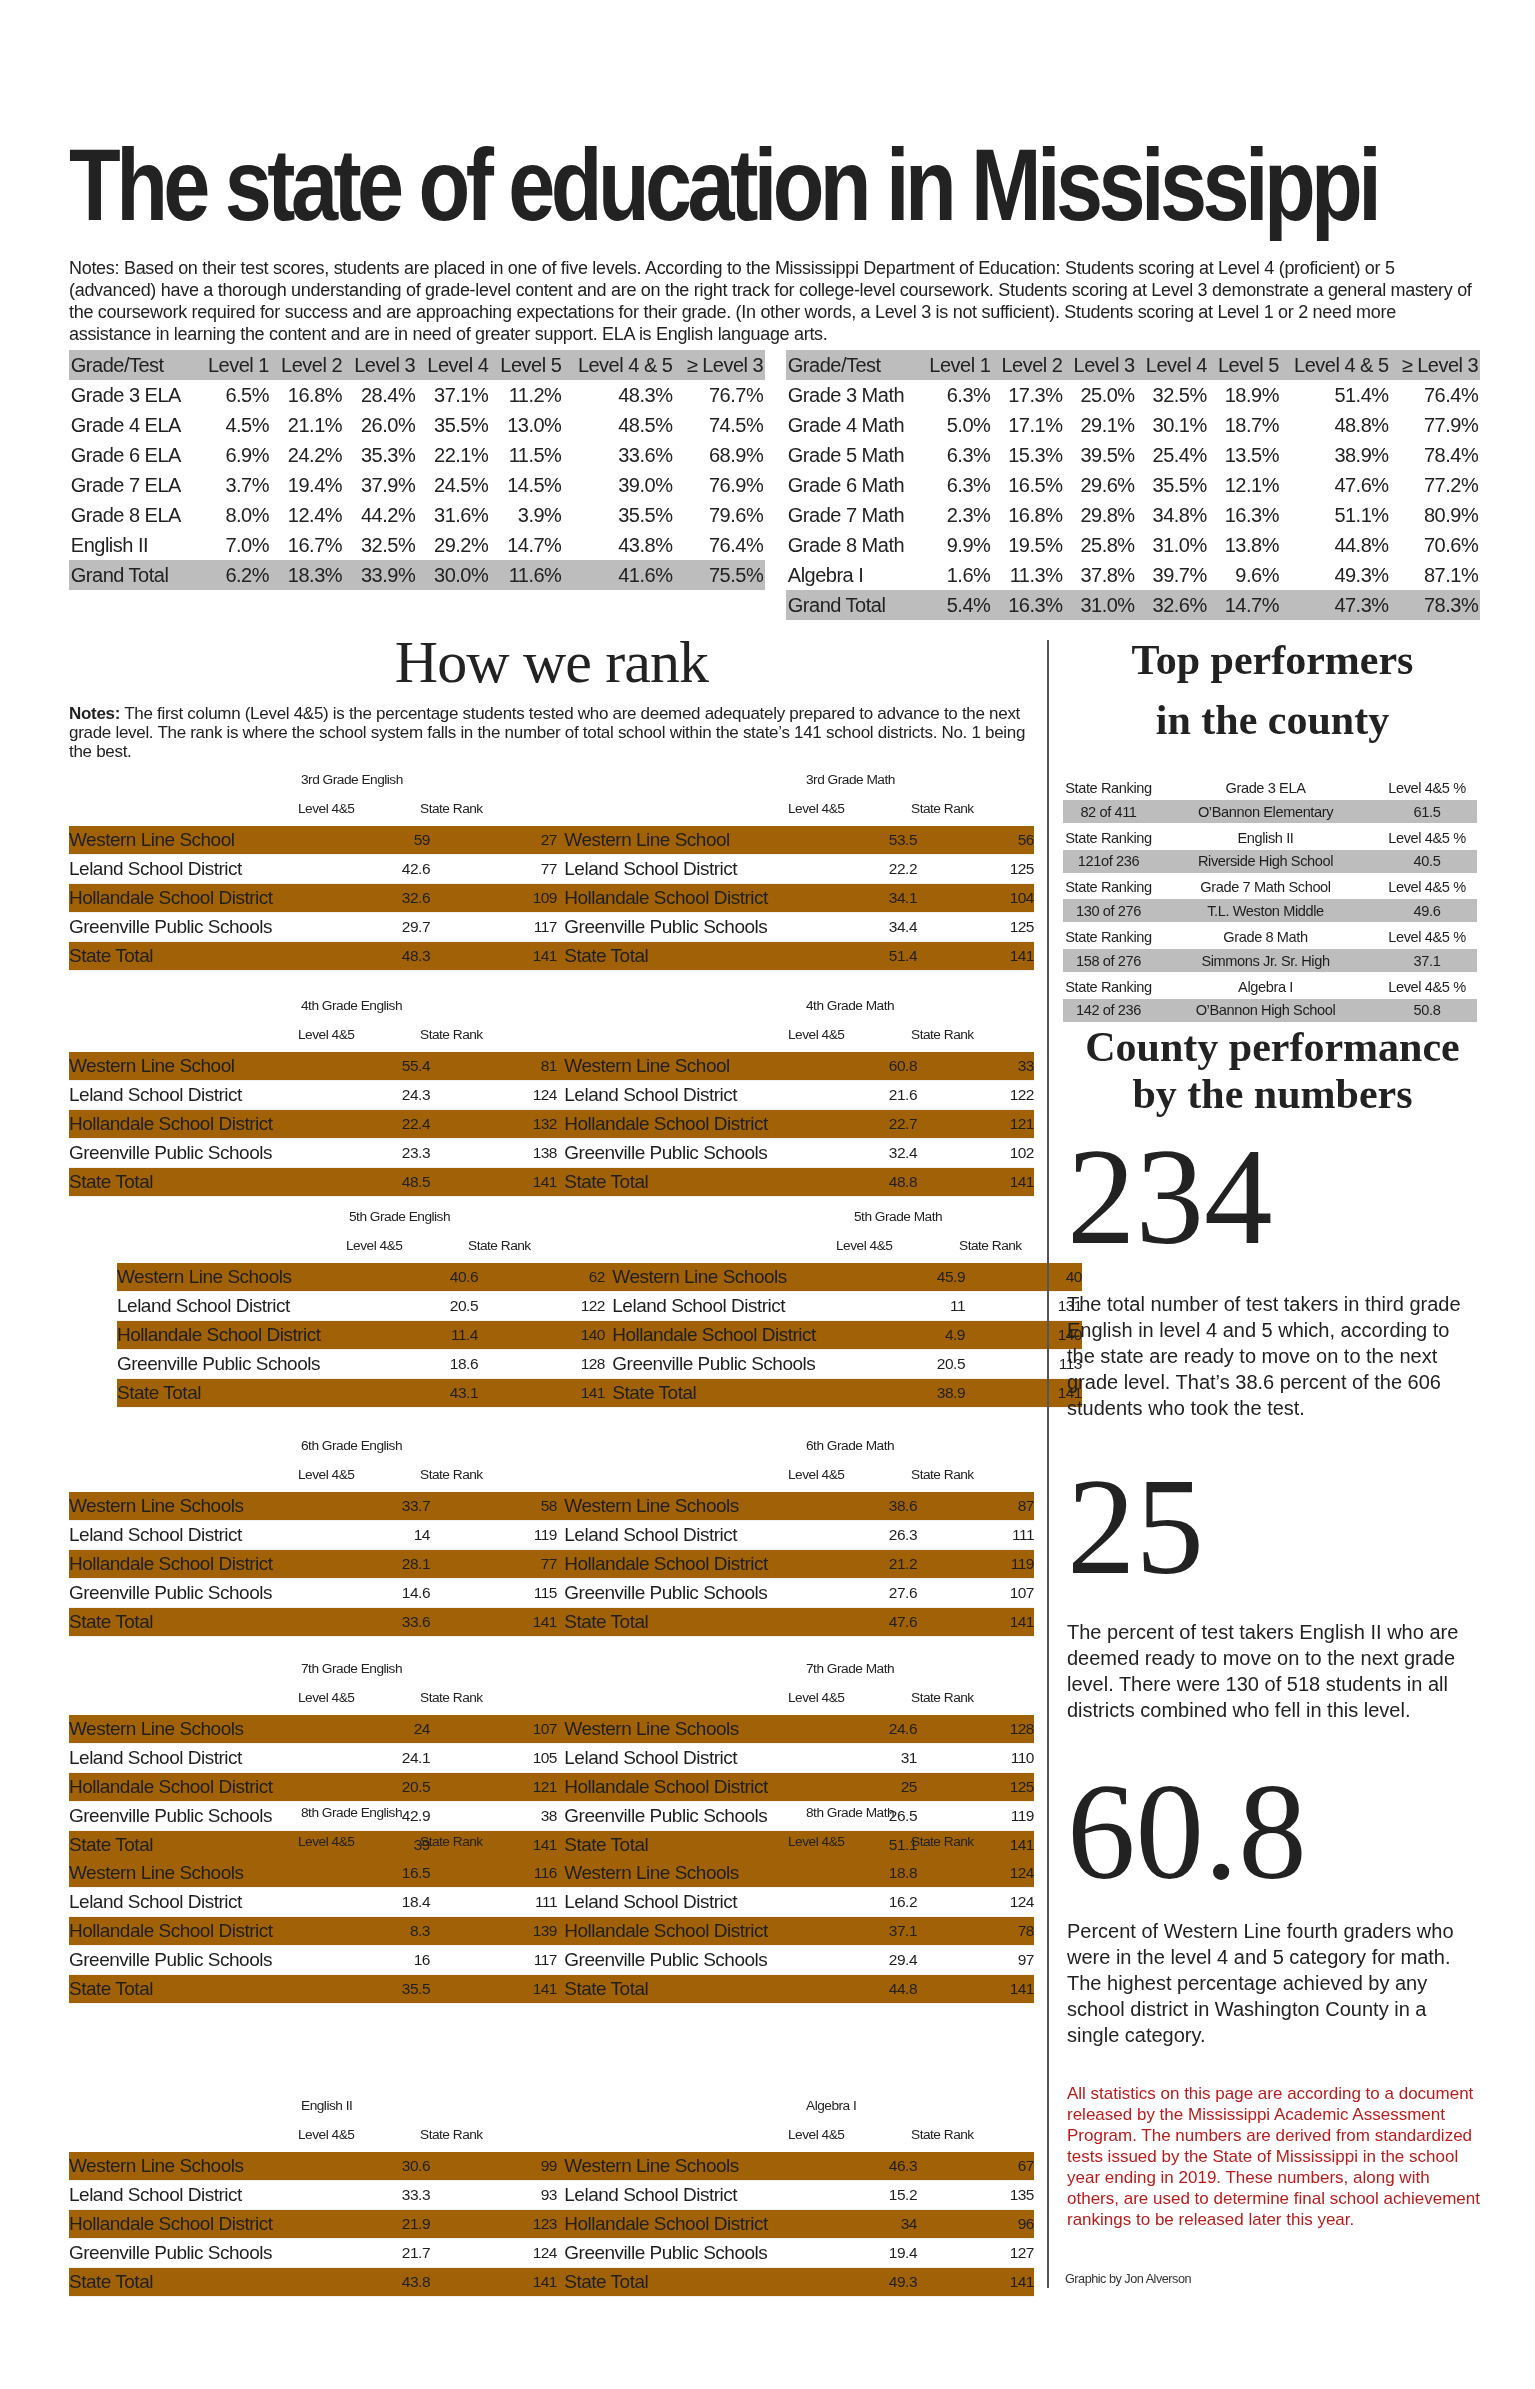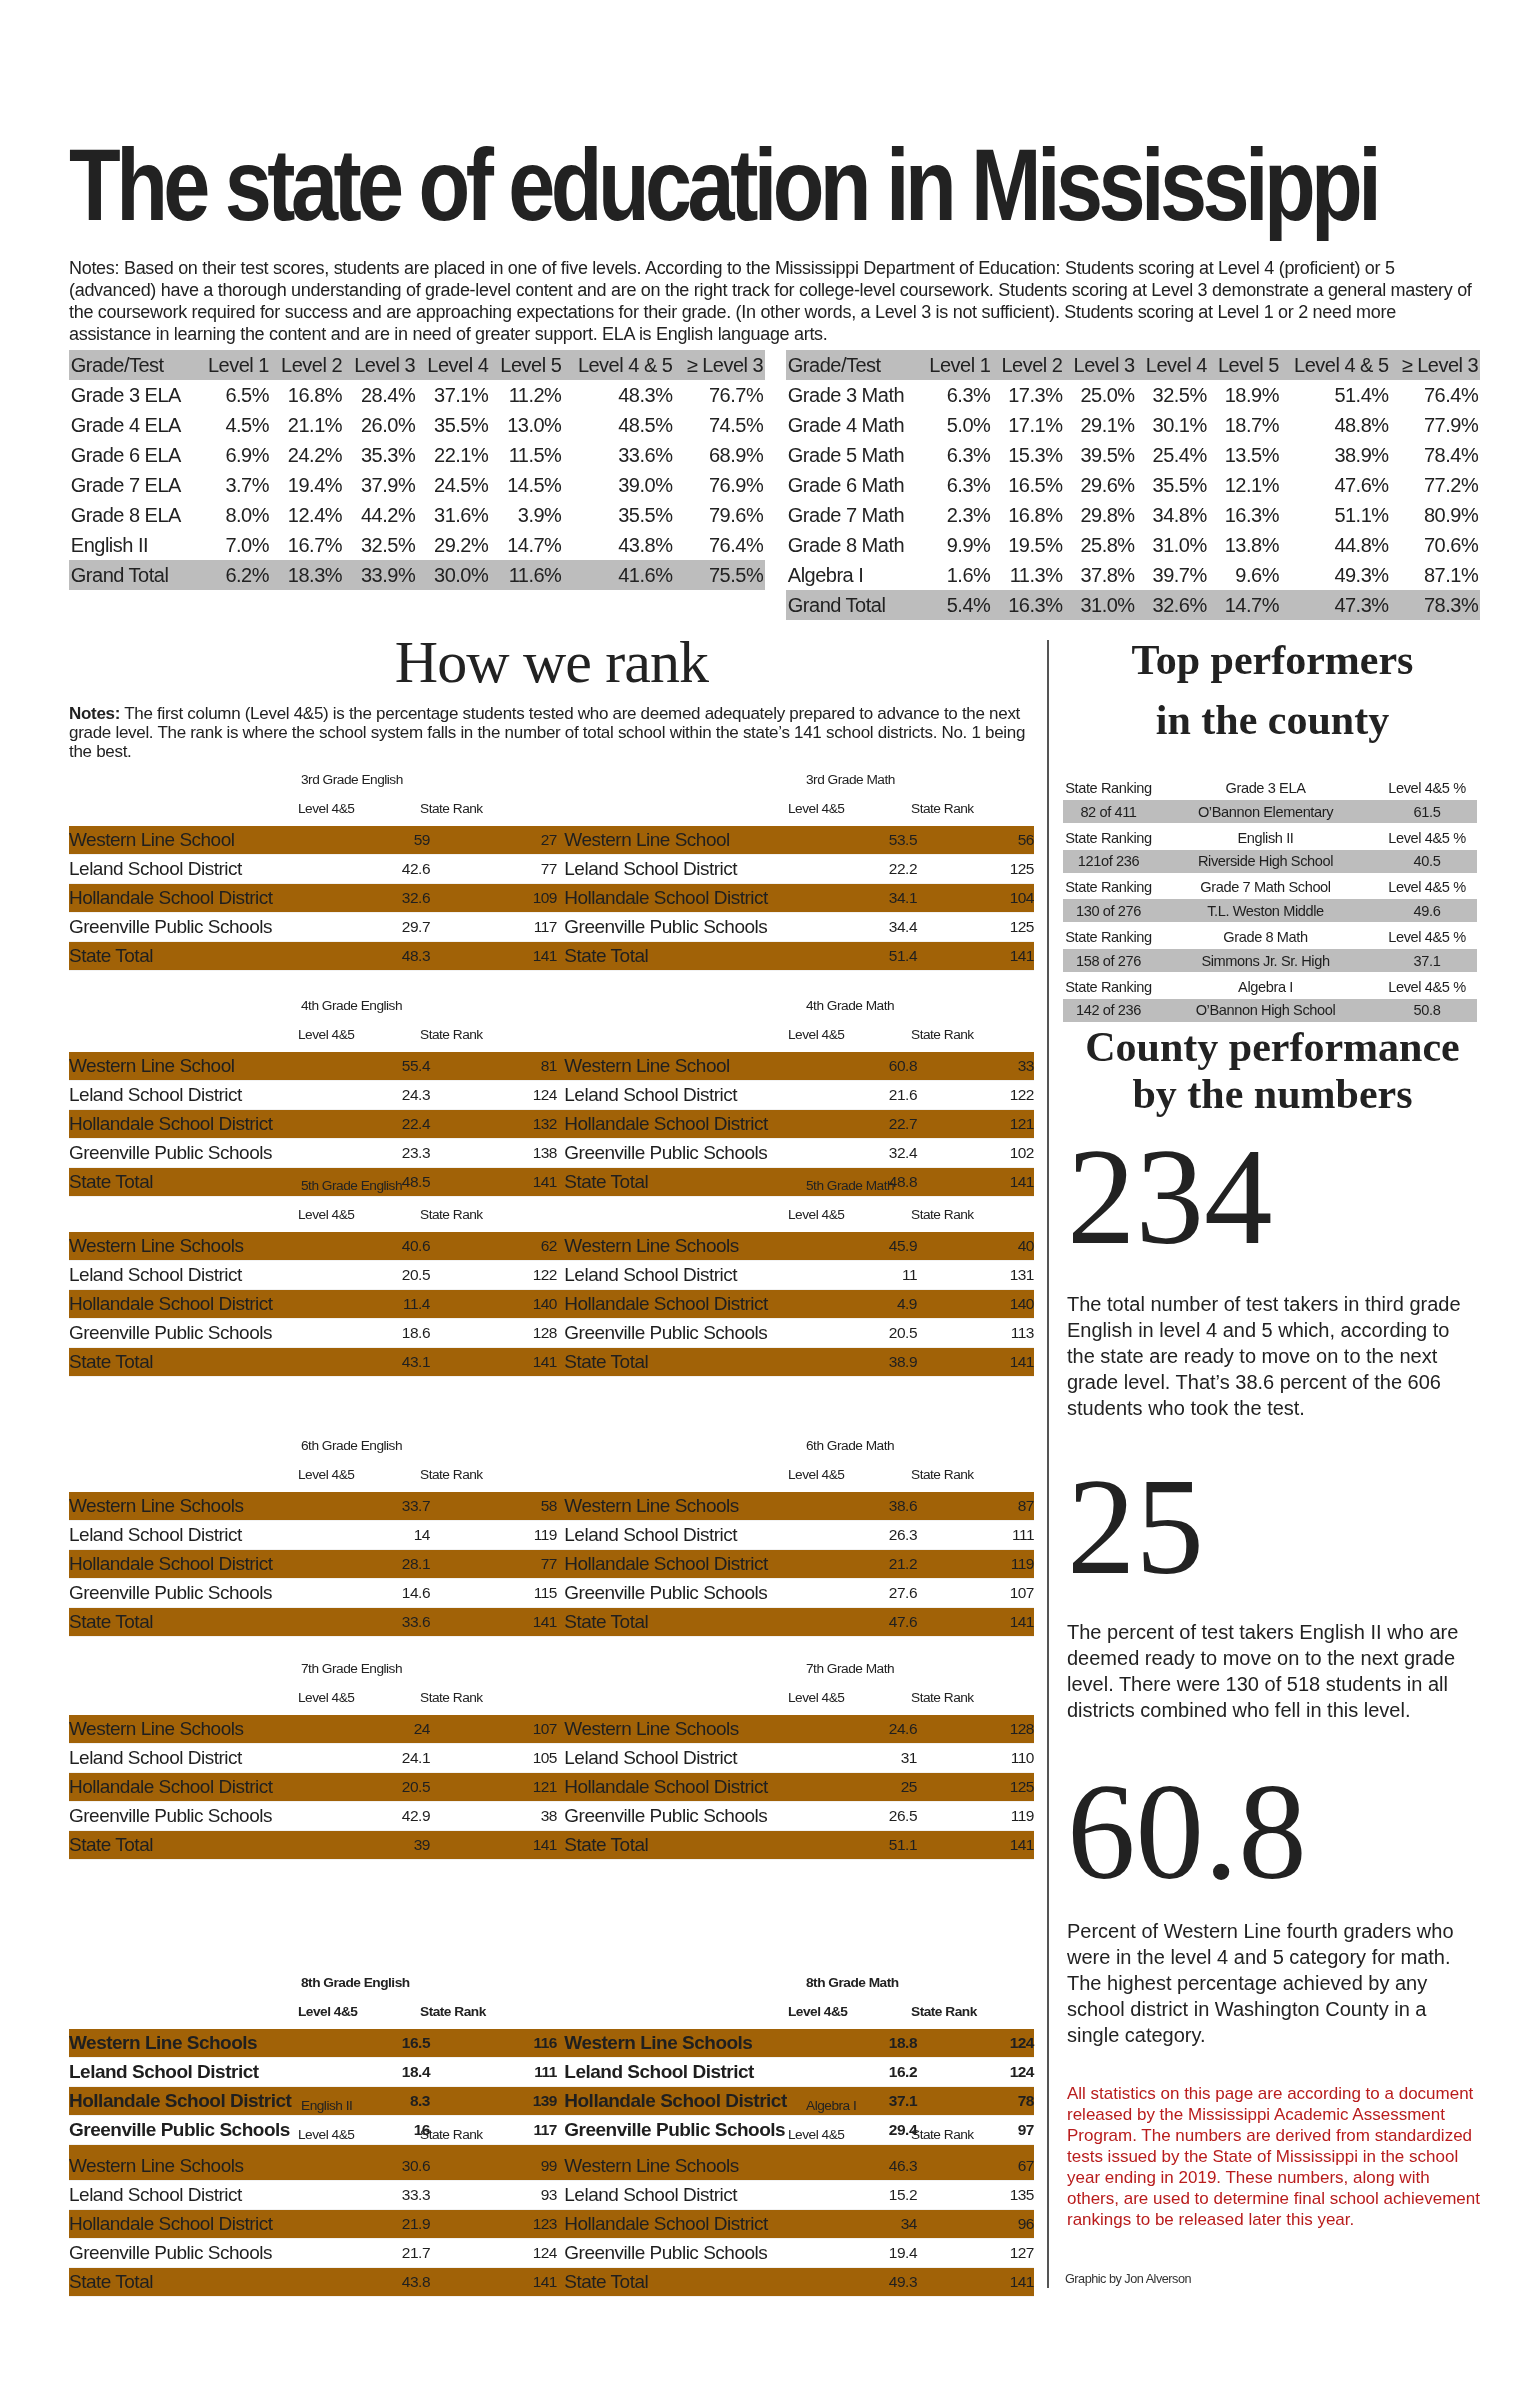--- a/index.html
+++ b/index.html
@@ -381,21 +381,21 @@
         <div class="rank-row shade">
           <span class="n1">State Total</span>
           <span class="v1">48.5</span>
           <span class="r1">141</span>
           <span class="n2">State Total</span>
           <span class="v2">48.8</span>
           <span class="r2">141</span>
         </div>
       </div>
     </div>
-    <div class="rank-block" style="top: 1172px;">
+    <div class="rank-block" style="top: 1203px; margin-left: 48px;">
       <div class="hdr">
         <span style="left: 232px; top: 5.5px;">5th Grade English</span>
         <span style="left: 737px; top: 5.5px;">5th Grade Math</span>
         <span style="left: 229px; top: 35px;">Level 4&amp;5</span>
         <span style="left: 351px; top: 35px;">State Rank</span>
         <span style="left: 719px; top: 35px;">Level 4&amp;5</span>
         <span style="left: 842px; top: 35px;">State Rank</span>
       </div>
       <div class="rank-rows">
         <div class="rank-row shade">
@@ -537,21 +537,21 @@
         <div class="rank-row shade">
           <span class="n1">State Total</span>
           <span class="v1">39</span>
           <span class="r1">141</span>
           <span class="n2">State Total</span>
           <span class="v2">51.1</span>
           <span class="r2">141</span>
         </div>
       </div>
     </div>
-    <div class="rank-block" style="top: 1969px; font-weight: bold;">
+    <div class="rank-block" style="top: 1799px;">
       <div class="hdr">
         <span style="left: 232px; top: 5.5px;">8th Grade English</span>
         <span style="left: 737px; top: 5.5px;">8th Grade Math</span>
         <span style="left: 229px; top: 35px;">Level 4&amp;5</span>
         <span style="left: 351px; top: 35px;">State Rank</span>
         <span style="left: 719px; top: 35px;">Level 4&amp;5</span>
         <span style="left: 842px; top: 35px;">State Rank</span>
       </div>
       <div class="rank-rows">
         <div class="rank-row shade">

